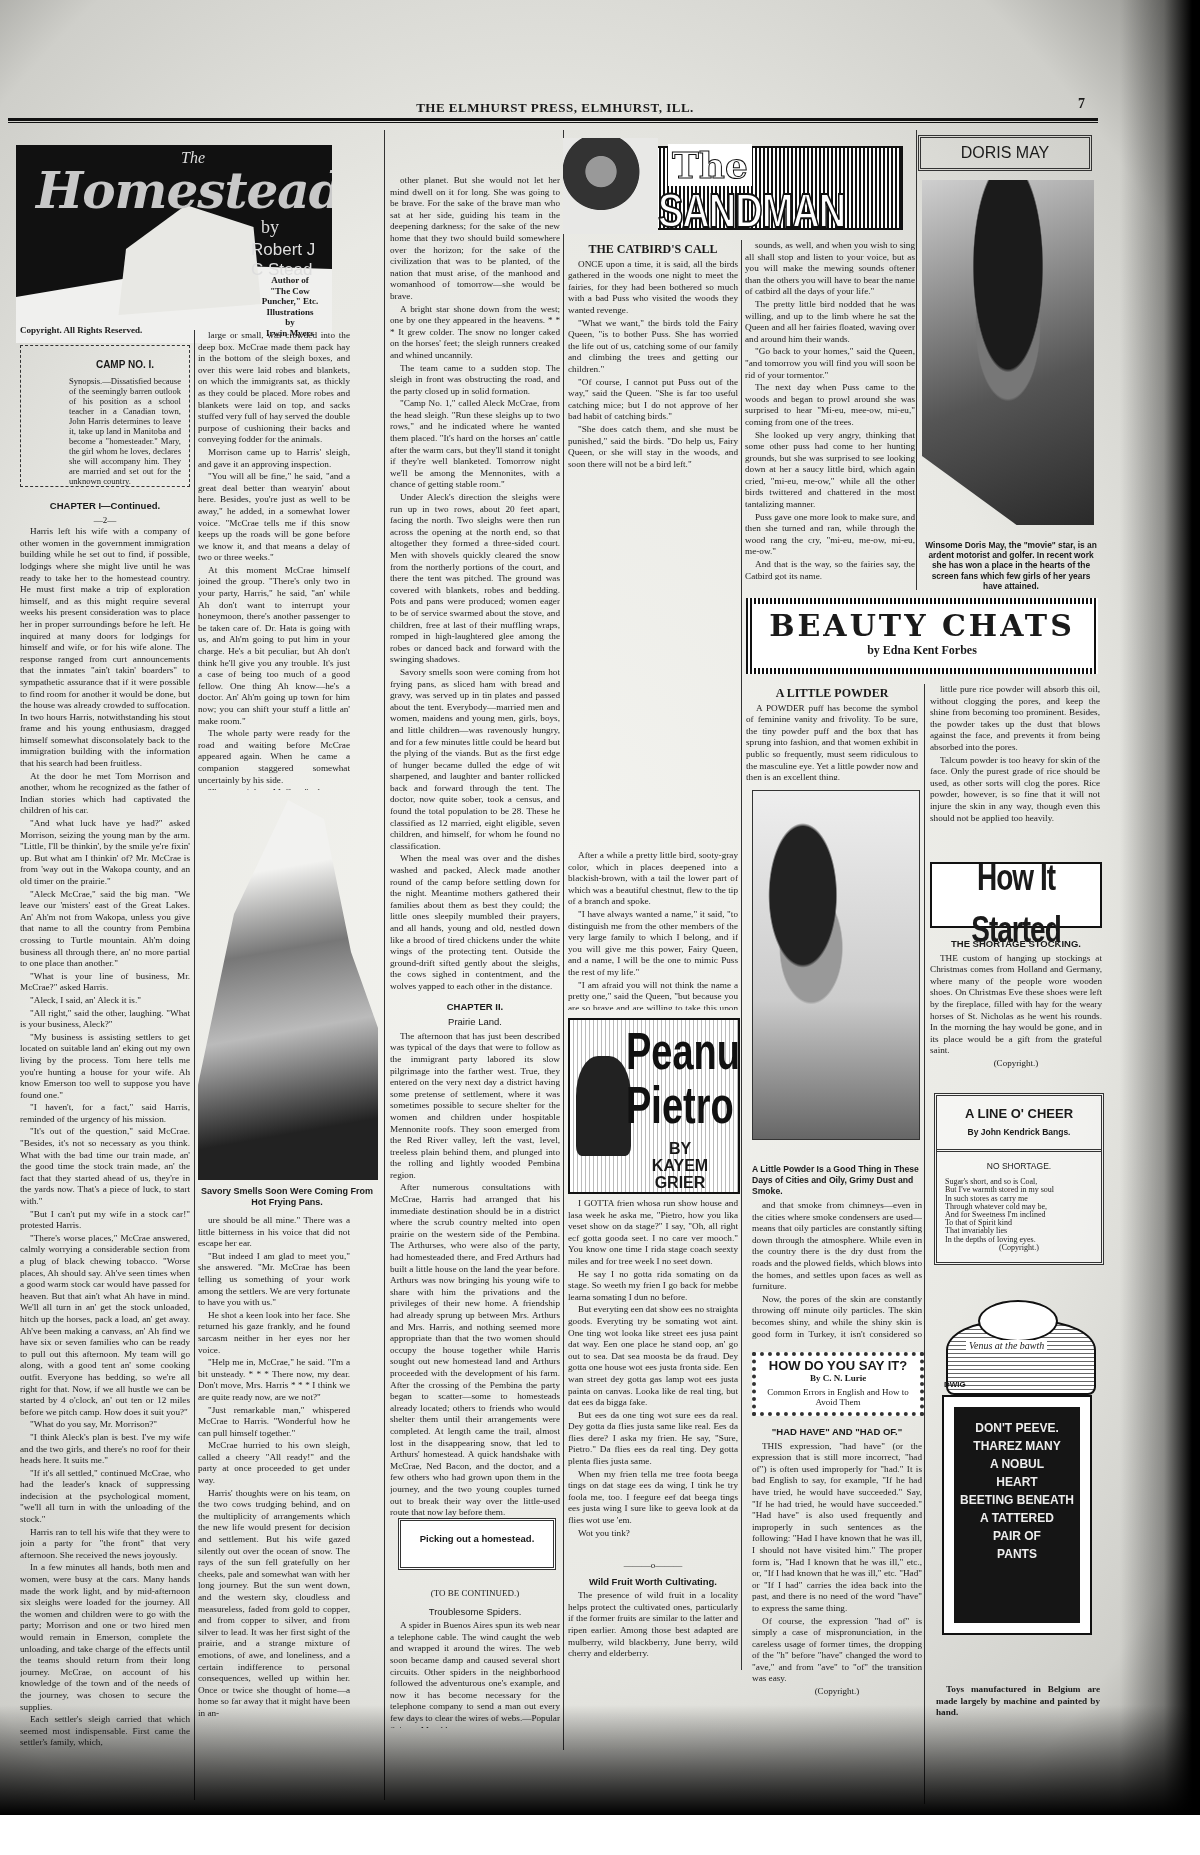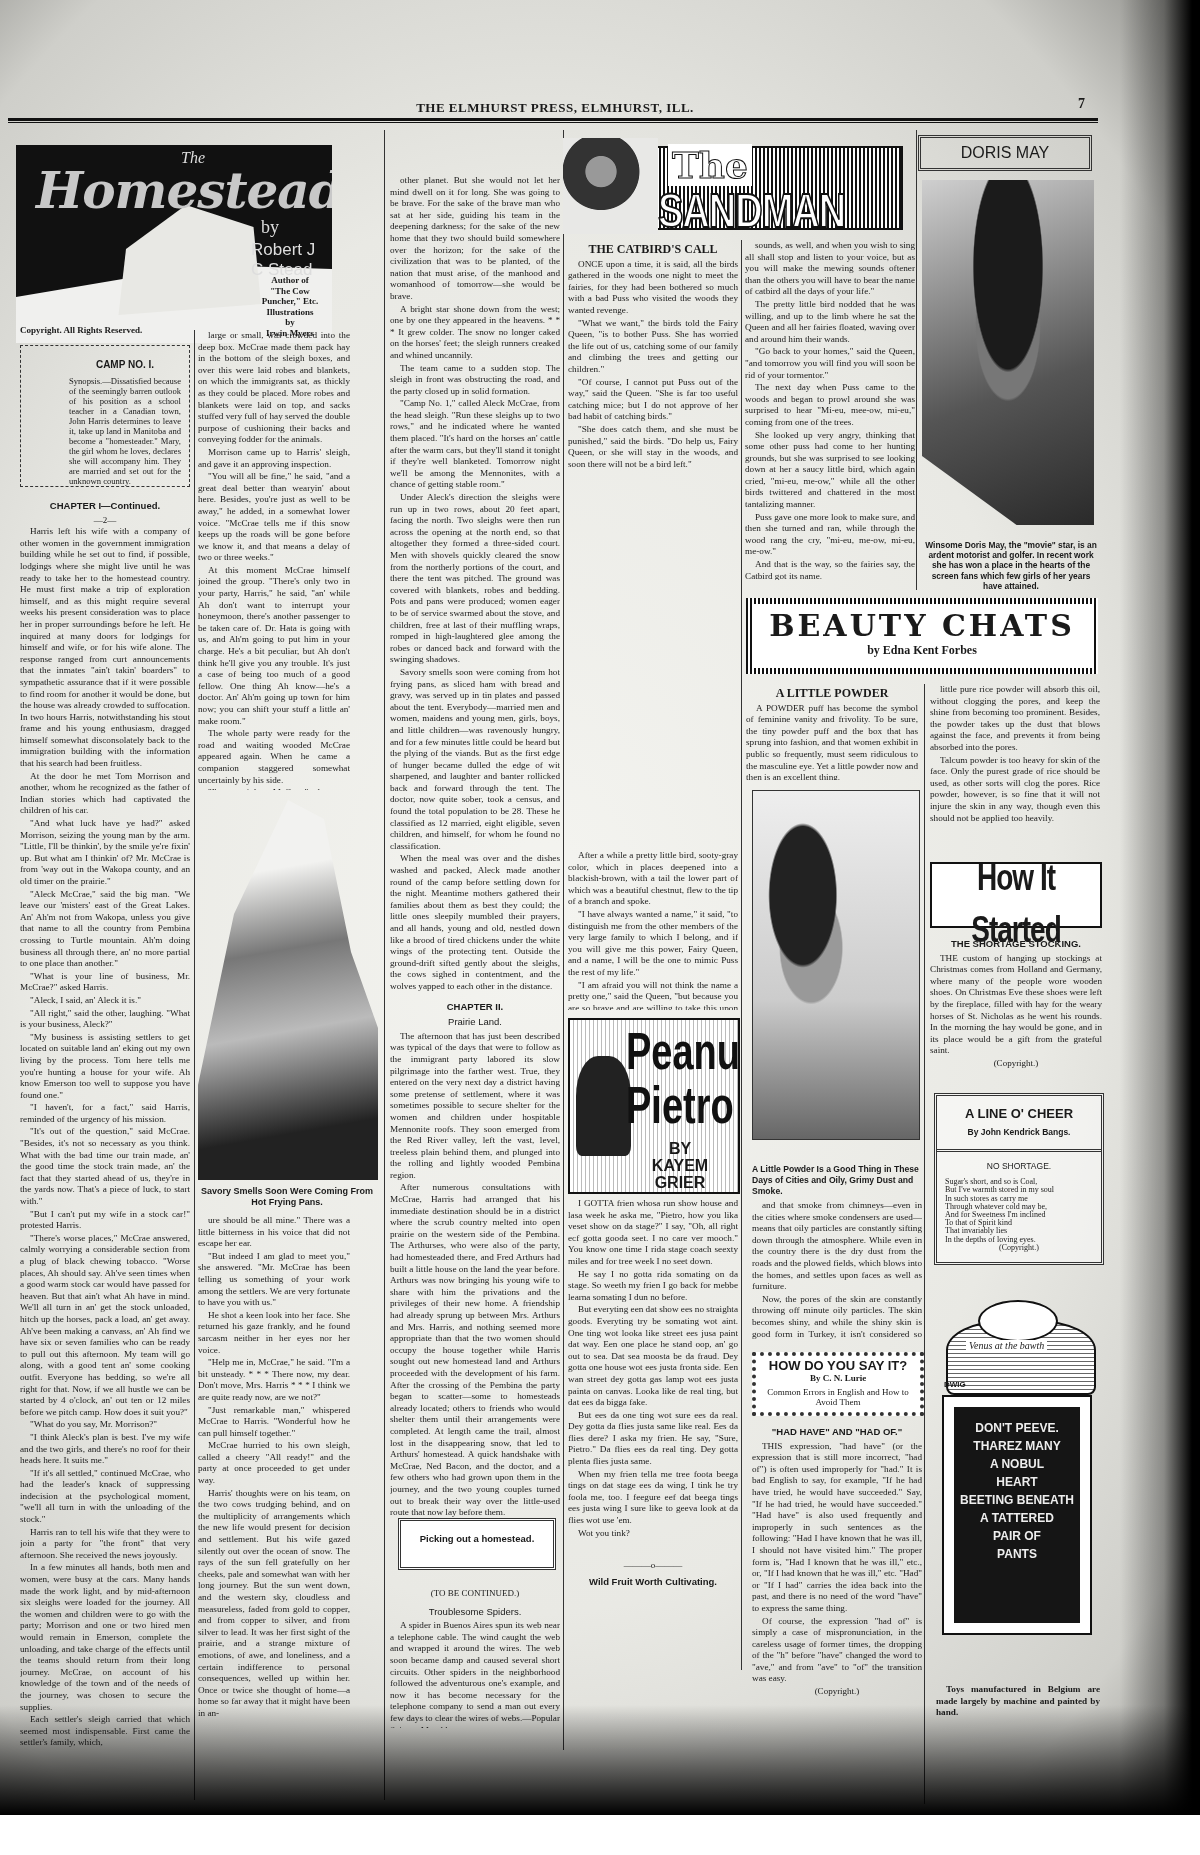--- a/index.html
+++ b/index.html
@@ -144,21 +144,21 @@
       </div>
   </div>
   <div class="vrule" style="left:194px;top:330px;height:1470px;"></div>
 
   <div class="col" style="left:198px;top:330px;width:152px;height:460px;">
     <div id="h-col2">
         <p>large or small, was crowded into the deep box. McCrae made them pack hay in the bottom of the sleigh boxes, and over this were laid robes and blankets, on which the immigrants sat, as thickly as they could be placed. More robes and blankets were laid on top, and sacks stuffed very full of hay served the double purpose of cushioning their backs and conveying fodder for the animals.</p>
         <p>Morrison came up to Harris' sleigh, and gave it an approving inspection.</p>
         <p>"You will all be fine," he said, "and a great deal better than wearyin' about here. Besides, you're just as well to be away," he added, in a somewhat lower voice. "McCrae tells me if this snow keeps up the roads will be gone before we know it, and that means a delay of two or three weeks."</p>
         <p>At this moment McCrae himself joined the group. "There's only two in your party, Harris," he said, "an' while Ah don't want to interrupt your honeymoon, there's another passenger to be taken care of. Dr. Hata is going with us, and Ah'm going to put him in your charge. He's a bit peculiar, but Ah don't think he'll give you any trouble. It's just a case of being too much of a good fellow. One thing Ah know—he's a doctor. An' Ah'm going up town for him now; you can shift your stuff a little an' make room."</p>
-        <p>The whole party were ready for the road and waiting wooded McCrae appeared again. When he came a companion staggered somewhat uncertainly by his side.</p>
+        <p>The whole party were ready for the road and waiting before McCrae appeared again. When he came a companion staggered somewhat uncertainly by his side.</p>
         <p>"I'm awright, McCrae," he was saying. "I'm aw' right. Shay, whash thish? Children 'n' ishru?"</p>
       </div>
   </div>
   <div class="illus" style="left:198px;top:800px;width:180px;height:380px;border:none;background:linear-gradient(170deg,#f2f2f0 0%,#f2f2f0 20%,#777 40%,#bbb 60%,#222 85%);clip-path:polygon(50% 0,70% 5%,85% 40%,100% 60%,100% 100%,0 100%,0 75%,20% 30%);"></div>
   <div class="caption" style="left:198px;top:1186px;width:178px;">Savory Smells Soon Were Coming From Hot Frying Pans.</div>
   <div class="col" style="left:198px;top:1215px;width:152px;height:580px;">
     <div id="h-col2b">
         <p>ure should be all mine." There was a little bitterness in his voice that did not escape her ear.</p>
         <p>"But indeed I am glad to meet you," she answered. "Mr. McCrae has been telling us something of your work among the settlers. We are very fortunate to have you with us."</p>
         <p>He shot a keen look into her face. She returned his gaze frankly, and he found sarcasm neither in her eyes nor her voice.</p>
@@ -340,17 +340,18 @@
         <p>He say I no gotta rida somating on da stage. So weeth my frien I go back for mebbe learna somating I dun no before.</p>
         <p>But everyting een dat show ees no straighta goods. Everyting try be somating wot aint. One ting wot looka like street ees jusa paint dat way. Een one place he stand oop, an' go out to sea. Dat sea moosta be da fraud. Dey gotta one house wot ees justa fronta side. Een wan street dey gotta gas lamp wot ees justa painta on canvas. Looka like de real ting, but dat ees da bigga fake.</p>
         <p>But ees da one ting wot sure ees da real. Dey gotta da flies justa same like real. Ees da flies dere? I aska my frien. He say, "Sure, Pietro." Da flies ees da real ting. Dey gotta plenta flies justa same.</p>
         <p>When my frien tella me tree foota beega tings on dat stage ees da wing, I tink he try foola me, too. I feegure eef dat beega tings ees justa wing I sure like to geeva look at da flies wot use 'em.</p>
         <p>Wot you tink?</p>
       </div>
   </div>
   <div class="col" style="left:568px;top:1560px;width:170px;height:100px;">
     <div class="ornament">———o———</div>
     <div class="sect-head">Wild Fruit Worth Cultivating.</div>
+    <p>The presence of wild fruit in a locality helps protect the cultivated ones, particularly if the former fruits are similar to the latter and ripen earlier. Among those best adapted are mulberry, wild blackberry, June berry, wild cherry and elderberry.</p>
   </div>
 
   <div class="right-shadow"></div>
   <div class="bottom-shadow"></div>
 </div>
 
 </body></html>

